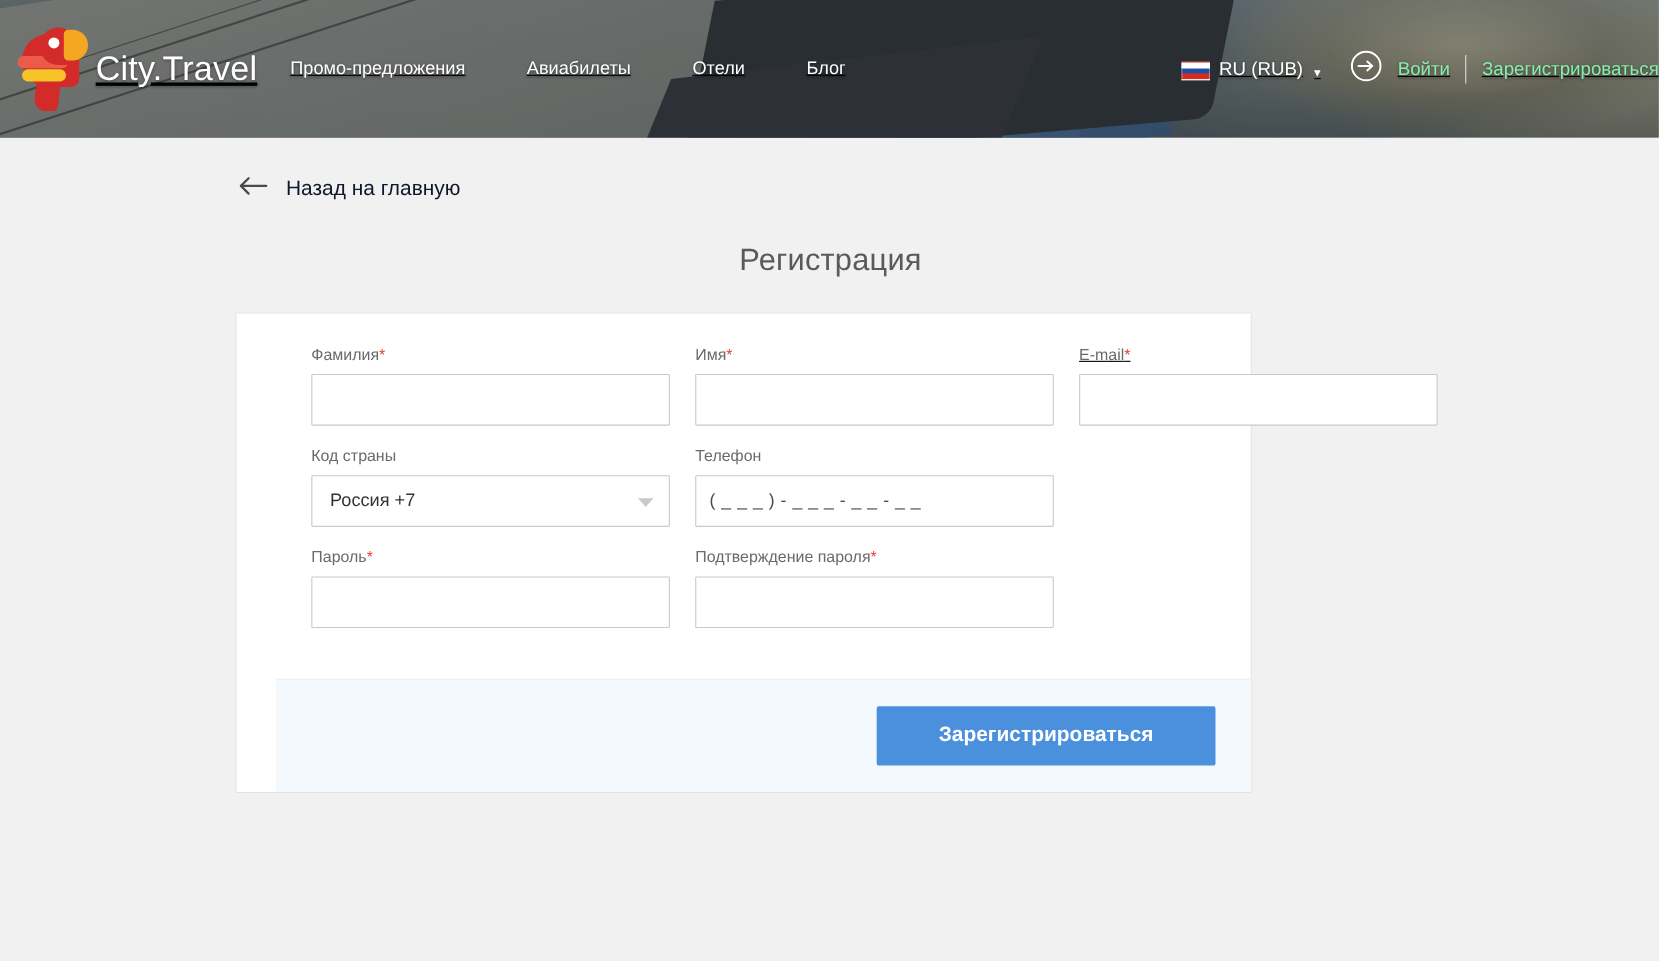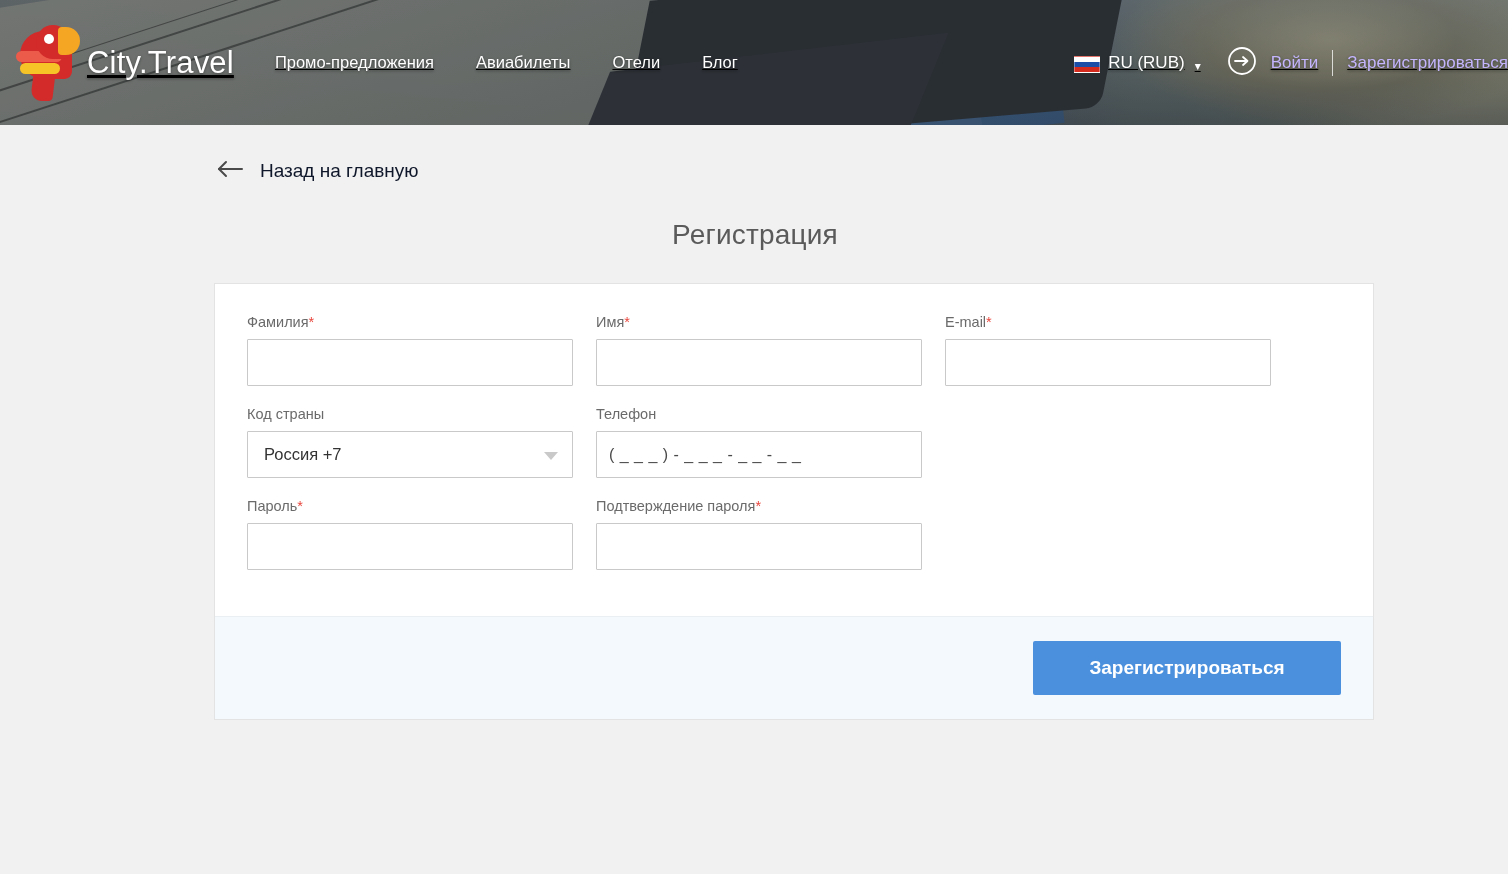--- a/index.html
+++ b/index.html
@@ -128,39 +128,39 @@
     position: absolute; left: 18px; top: 46px; width: 22px; height: 30px;
     background: #d32a2a; border-radius: 2px 2px 4px 12px;
     transform: skewX(-7deg);
   }
   .logo-word {
     color: #fff; font-size: 31px; letter-spacing: .2px; font-weight: 400;
     text-shadow: 0 1px 3px rgba(0,0,0,.35);
   }
 
   
-  .main-nav { display: flex; align-items: center; gap: 42px; margin-left: 41px; justify-content: center; }
+  .main-nav { display: flex; align-items: center; gap: 56px; margin-left: 30px; justify-content: center; }
   .nav-link {
     color: #fff; font-size: 16.5px; text-decoration: none; white-space: nowrap;
     text-shadow: 0 1px 3px rgba(0,0,0,.45);
   }
 
   .hdr-right { margin-left: auto; display: flex; align-items: center; padding-right: 0px; }
   .lang-switch { display: flex; align-items: flex-end; gap: 8px; cursor: pointer; }
   .ru-flag {
     width: 26px; height: 17px; border: 1px solid rgba(255,255,255,.35);
     background: linear-gradient(#fff 0 33.3%, #1c4ea8 33.3% 66.6%, #d52b1e 66.6% 100%);
     flex: none;
   }
   .lang-text { color: #fff; font-size: 17px; text-shadow: 0 1px 3px rgba(0,0,0,.45); }
   .chev { color: #fff; font-size: 12px; margin-left: 2px; }
 
   .signin-icon { margin-left: 26px; display: block; }
   .hdr-link {
-    color: #c4b5fd; font-size: 17px; text-decoration: none; white-space: nowrap;
+    color: #86efac; font-size: 17px; text-decoration: none; white-space: nowrap;
     text-shadow: 0 1px 3px rgba(0,0,0,.45);
   }
   .hdr-link.login { margin-left: 14px; }
   .hdr-sep {
     width: 1px; height: 26px; background: rgba(255,255,255,.75); margin: 0 14px;
   }
 
   
   .page { width: 1508px; }
   .container { width: 1080px; margin: 0 auto; padding-left: 0; }
@@ -176,27 +176,28 @@
   .page-title {
     margin: 36px 0 0 2px; font-size: 28px; font-weight: 400; color: #5a5a5a;
     letter-spacing: .2px;
     text-align: center;
   }
 
   .card {
     margin-top: 32px;
     background: #fff;
     border: 1px solid #e3e3e3;
-    width: 1160px;
+    width: 924px;
+    padding-left: 36px;
   }
   .card-body { padding: 30px 32px 26px 32px; }
 
   .form-row { display: flex; }
   .field { width: 326px; margin-right: 23px; margin-bottom: 20px; }
-  .field:last-child { margin-right: 16px; }
+  .field:last-child { margin-right: 16px; text-decoration: underline; }
 
   .f-label {
     display: block; font-size: 14.5px; color: #6a6a6a; margin-bottom: 9px;
   }
   .req { color: #e8453c; }
 
   .f-input {
     display: block; width: 326px; height: 47px;
     border: 1px solid #c9c9c9; background: #fff; border-radius: 1px;
     font-family: "Liberation Sans", "DejaVu Sans", sans-serif;

